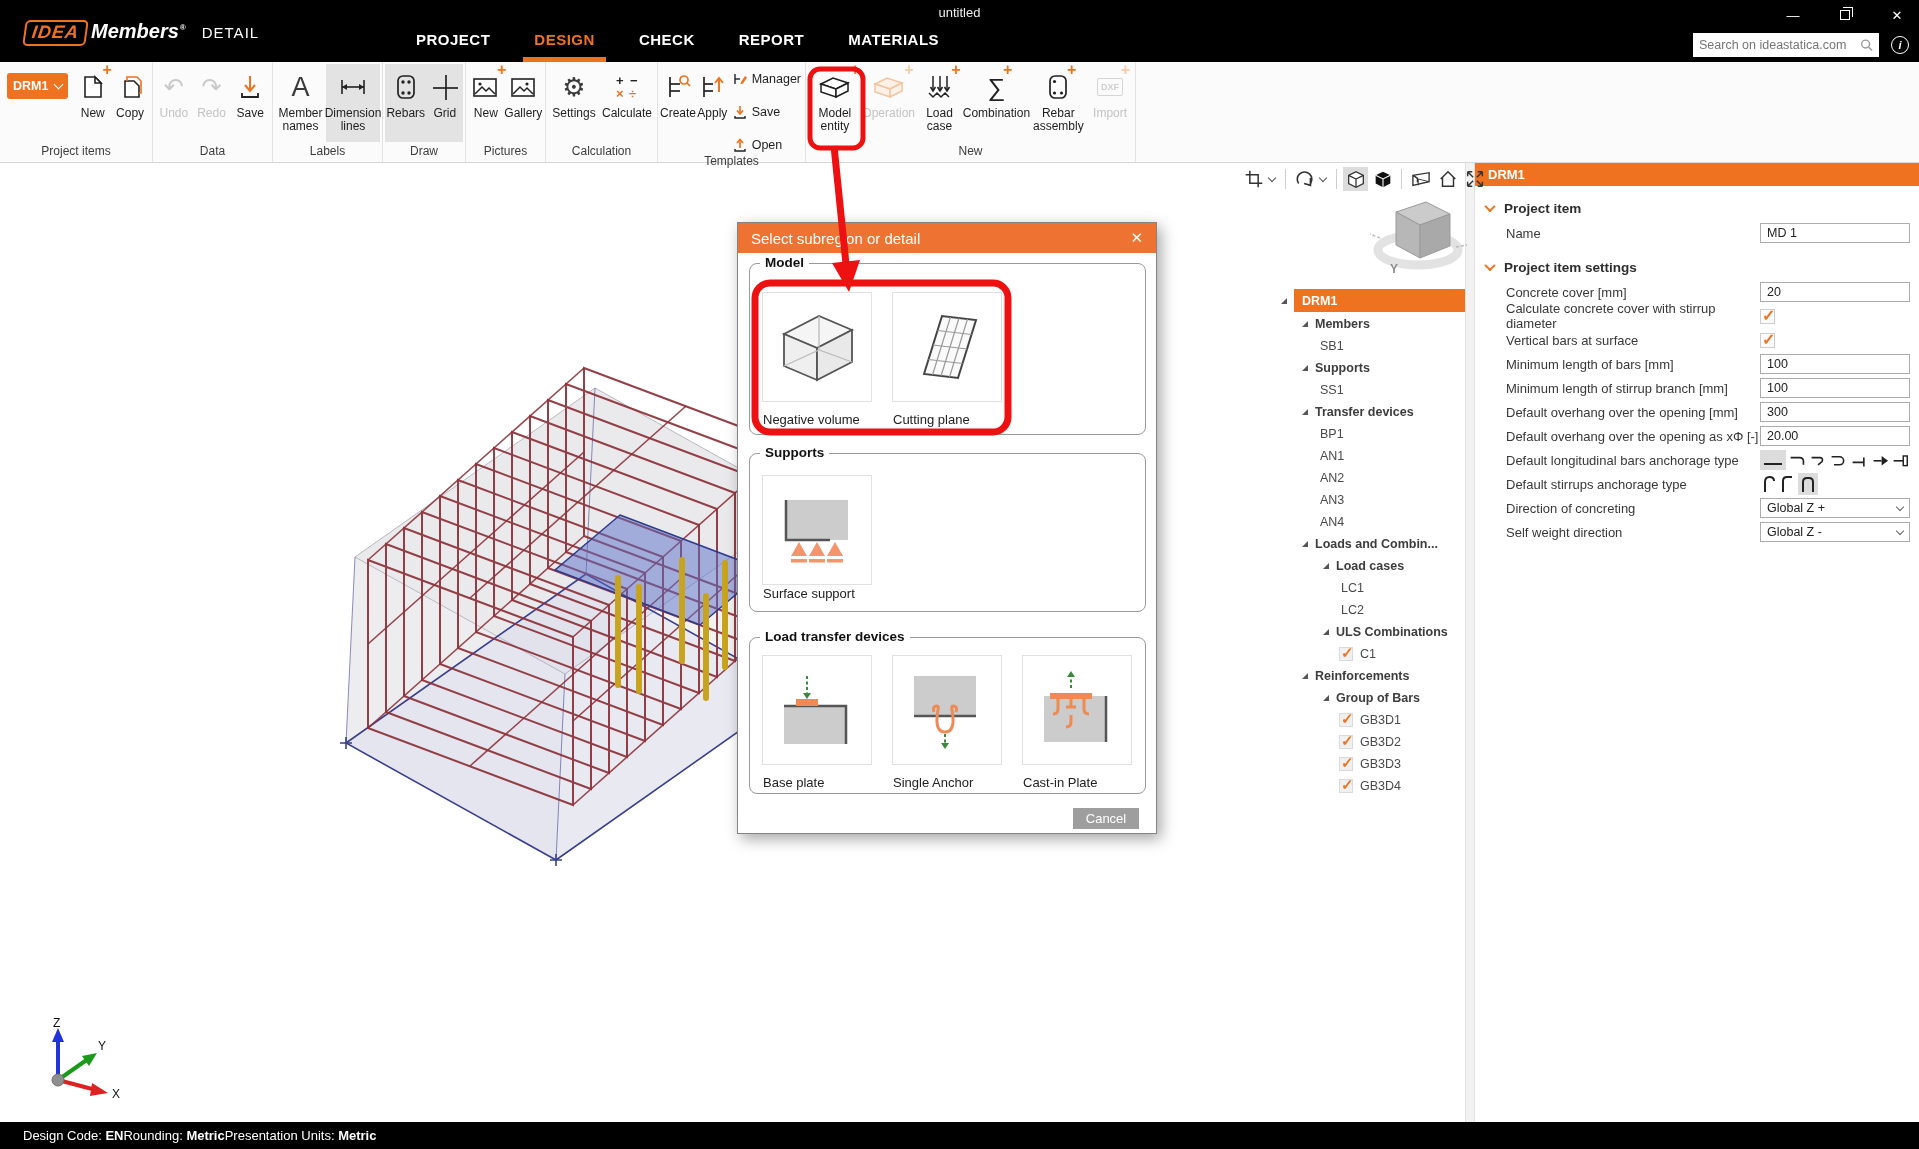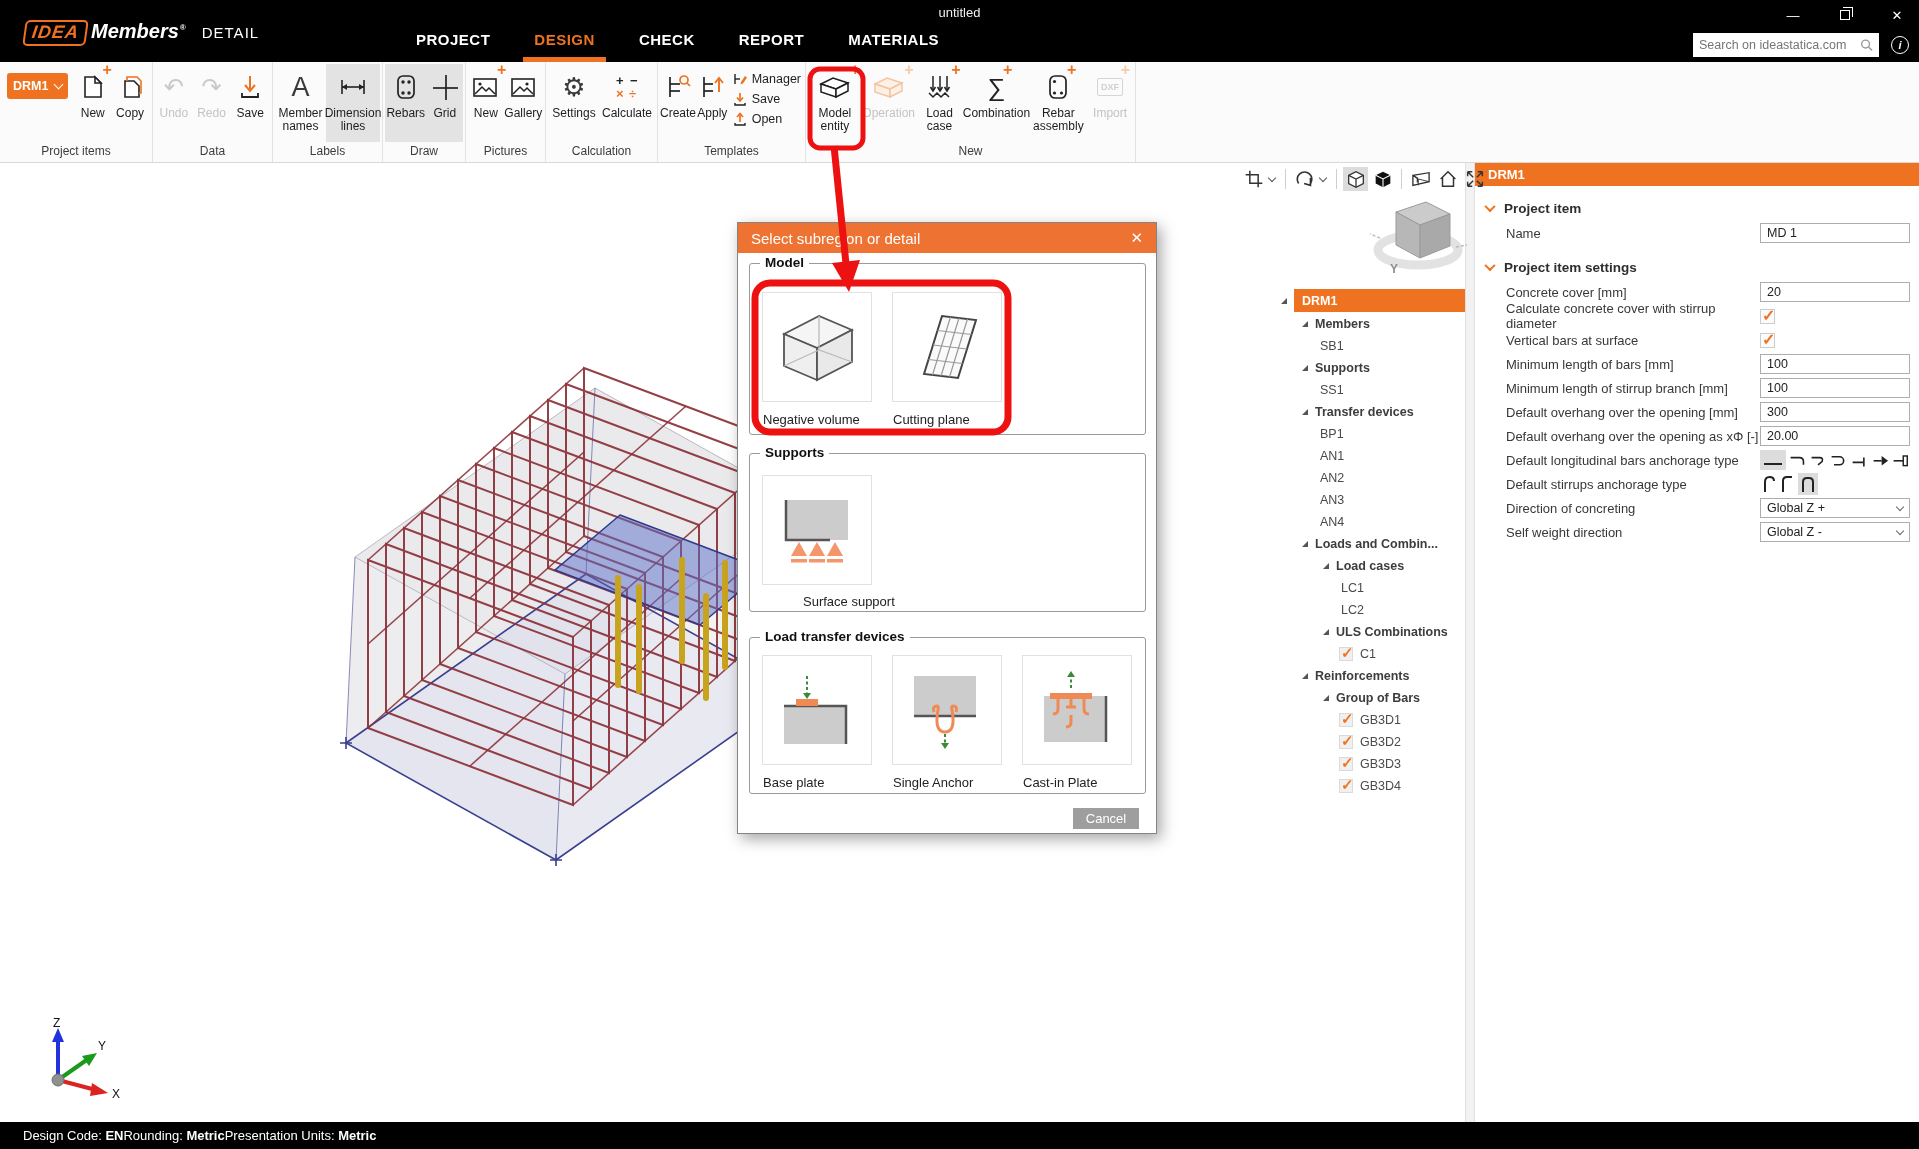--- a/index.html
+++ b/index.html
@@ -37,21 +37,21 @@
   .rbtn { display:flex; flex-direction:column; align-items:center; padding-top:3px; cursor:pointer; height:78px; }
   .rbtn .ic { height:40px; display:flex; align-items:center; justify-content:center; position:relative; }
   .rbtn .lb { font-size:12px; line-height:13px; color:#1e1e1e; text-align:center; }
   .rbtn.on { background:#e3e3e3; }
   .rbtn.dis .lb { color:#c3c3c3; }
   .plus { position:absolute; top:-3px; right:-7px; color:#EE7220; font-size:16px; font-weight:bold; line-height:12px; }
   .plus.pale { color:#f6cba6; }
   .drm-btn { width:74px; height:26px; background:#EE7220; color:#fff; border-radius:3px; font-size:12.5px; font-weight:bold;
              display:flex; align-items:center; justify-content:center; gap:7px; margin:9px 7px 0 5px; cursor:pointer; }
   .drm-chev { width:7px; height:7px; border-right:1.7px solid #fff; border-bottom:1.7px solid #fff; transform:rotate(45deg); margin-top:-3px; }
-  .tcol { display:flex; flex-direction:column; padding:6px 2px 0 4px; gap:3px; }
+  .tcol { display:flex; flex-direction:column; padding:6px 2px 0 4px; gap:16px; }
   .trowm { display:flex; align-items:center; gap:5px; font-size:12.5px; color:#1e1e1e; height:17px; cursor:pointer; }
   .glyphA { font-size:27px; color:#3a3a3a; line-height:27px; }
   .sigma { font-size:25px; color:#222; line-height:25px; font-weight:500; }
   .gear { font-size:26px; color:#3a3a3a; line-height:26px; }
   .uglyph { font-size:24px; line-height:24px; color:#c9c9c9; }
   .dxfbox { border:1.5px solid #d5d5d5; color:#cfcfcf; font-size:9px; font-weight:bold; padding:3px 3px; border-radius:2px; }
 
   
   .viewport { position:absolute; top:163px; left:0; width:1469px; height:959px; background:#fff; z-index:1; }
   .vtb { position:absolute; left:1241px; top:166px; height:26px; display:flex; align-items:center; gap:2px; z-index:5; }
@@ -92,21 +92,21 @@
   .pdd .v { flex:1; }
   .ddchev { width:6px; height:6px; border-right:1.5px solid #666; border-bottom:1.5px solid #666; transform:rotate(45deg); margin-top:-3px; }
   .aicons { display:flex; gap:3px; align-items:center; overflow:hidden; }
   .selbg { background:#dcdcdc; display:flex; padding:1px 2px; }
 
   
   .dlg { position:absolute; left:737px; top:222px; width:420px; height:612px; background:#fff;
          border:1px solid #848484; box-shadow:4px 5px 14px rgba(0,0,0,.35); z-index:40; }
   .dlg-tit { height:30px; background:#EE7231; color:#fff; display:flex; align-items:center; padding:0 13px; font-size:15px; }
   .dlg-x { margin-left:auto; font-size:15px; cursor:pointer; }
-  .gbox { position:absolute; left:11px; width:397px; border:1px solid #9a9a9a; border-radius:3px; }
+  .gbox { position:absolute; left:11px; width:397px; border:1px solid #9a9a9a; border-radius:8px; }
   .gleg { position:absolute; top:-9px; left:10px; background:#fff; padding:0 5px; font-weight:bold; font-size:13.5px; color:#111; }
   .thumb { position:absolute; width:110px; height:110px; border:1px solid #e1e1e1; background:#fff;
            display:flex; align-items:center; justify-content:center; cursor:pointer; }
   .tlab { position:absolute; font-size:13px; color:#222; }
   .cancel { position:absolute; left:335px; top:585px; width:66px; height:21px; background:#9e9e9e; color:#fff;
             font-size:13px; display:flex; align-items:center; justify-content:center; cursor:pointer; }
 
   
   .status { position:absolute; left:0; top:1122px; width:1919px; height:27px; background:#000; color:#fff;
             display:flex; align-items:center; padding-left:23px; font-size:13px; z-index:10; }
@@ -829,21 +829,21 @@
         <rect x="14" y="10" width="62" height="40" fill="#ccc"></rect>
         <path d="M14 10 V50 H58" fill="none" stroke="#555" stroke-width="2.5"></path>
         <polygon points="27,52 19,66 35,66" fill="#F4956B"></polygon>
           <rect x="19" y="69" width="16" height="3.5" fill="#F4956B"></rect>
         <polygon points="45,52 37,66 53,66" fill="#F4956B"></polygon>
           <rect x="37" y="69" width="16" height="3.5" fill="#F4956B"></rect>
         <polygon points="63,52 55,66 71,66" fill="#F4956B"></polygon>
           <rect x="55" y="69" width="16" height="3.5" fill="#F4956B"></rect>
       </svg>
     </div>
-    <span class="tlab" style="left:13px; top:140px;margin-left:40px;">Surface support</span>
+    <span class="tlab" style="left:13px; top:132px;">Surface support</span>
   </div>
 
   <div class="gbox" style="top:414px; height:157px;">
     <span class="gleg">Load transfer devices</span>
     <div class="thumb" style="left:12px; top:17px;">
       <svg width="90" height="84" viewBox="0 0 90 84">
         <rect x="12" y="38" width="62" height="38" fill="#ccc"></rect>
         <path d="M12 38 H74 V76" fill="none" stroke="#555" stroke-width="2.5"></path>
         <rect x="24" y="31" width="22" height="7" fill="#F08A55"></rect>
         <line x1="35" y1="8" x2="35" y2="26" stroke="#3A8A3A" stroke-width="2" stroke-dasharray="3,2.5"></line>

